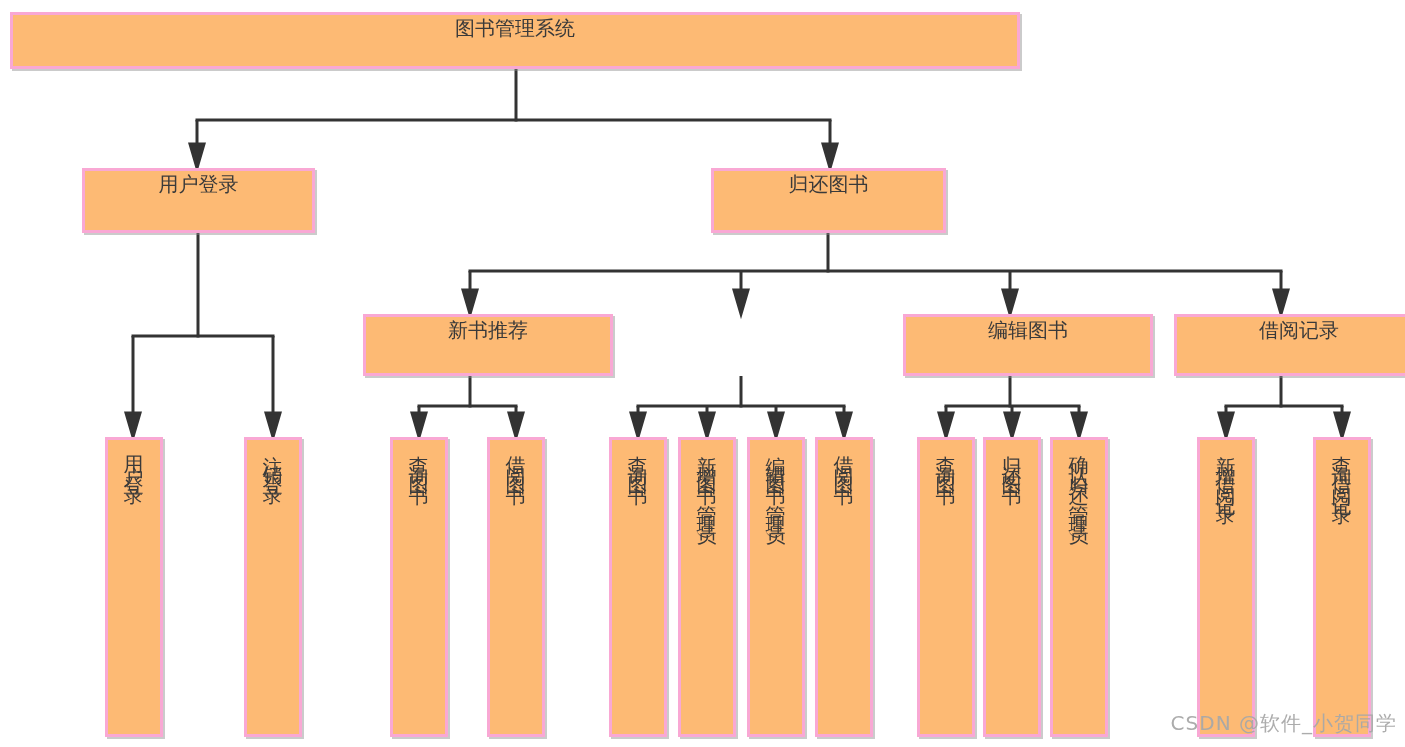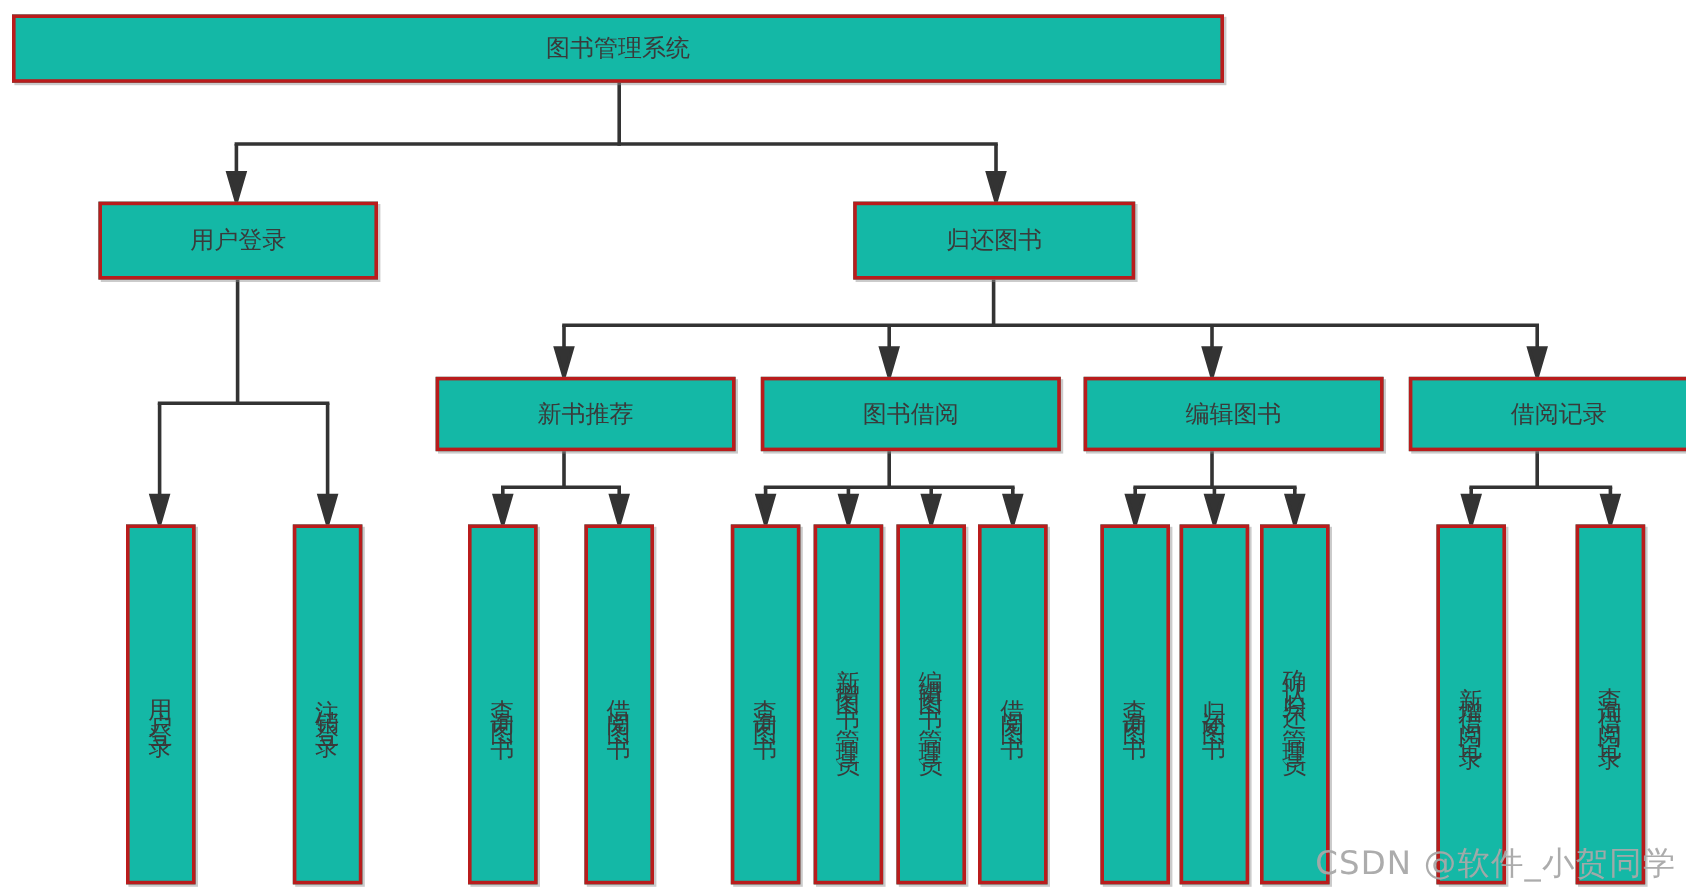--- a/index.html
+++ b/index.html
@@ -12,25 +12,25 @@
     overflow: hidden;
   }
   #connectors {
     position: absolute;
     left: 0; top: 0;
     width: 1405px; height: 747px;
   }
   .node {
     position: absolute;
     box-sizing: border-box;
-    background: #14b8a6;
-    border: 3px solid #b91c1c;
+    background: #fdba74;
+    border: 3px solid #f9a8d4;
     box-shadow: 2px 2px 0 rgba(140,140,140,0.45);
     display: flex;
-    align-items: center;
+    align-items: flex-start;
     justify-content: center;
     color: #3a3a3a;
     font-size: 20px;
     z-index: 2;
   }
   .node .vtext {
     writing-mode: vertical-rl;
     letter-spacing: 10px;
     line-height: 1;
     white-space: nowrap;
@@ -58,21 +58,21 @@
   .lf-8  { left: 815px; }
   .lf-9  { left: 917px; }
   .lf-10 { left: 983px; }
   .lf-11 { left: 1050px; }
   .lf-12 { left: 1197px; }
   .lf-13 { left: 1313px; }
   #watermark {
     position: absolute;
     right: 8px;
     bottom: 10px;
-    font-size: 27px;
+    font-size: 20px;
     color: rgba(168,168,168,0.95);
     letter-spacing: 1px;
     z-index: 5;
     white-space: nowrap;
   }
 </style>
 </head>
 <body>
 
 <div id="stage">
@@ -162,23 +162,20 @@
   <div class="node n-login">
     <span>用户登录</span>
   </div>
   <div class="node n-mgmt">
     <span>归还图书</span>
   </div>
 
   <div class="node lvl3 n-newrec">
     <span>新书推荐</span>
   </div>
-  <div class="node lvl3 n-borrow">
-    <span>图书借阅</span>
-  </div>
   <div class="node lvl3 n-curr">
     <span>编辑图书</span>
   </div>
   <div class="node lvl3 n-record">
     <span>借阅记录</span>
   </div>
 
   <div class="node leaf lf-1">
     <span class="vtext">用户登录</span>
   </div>

